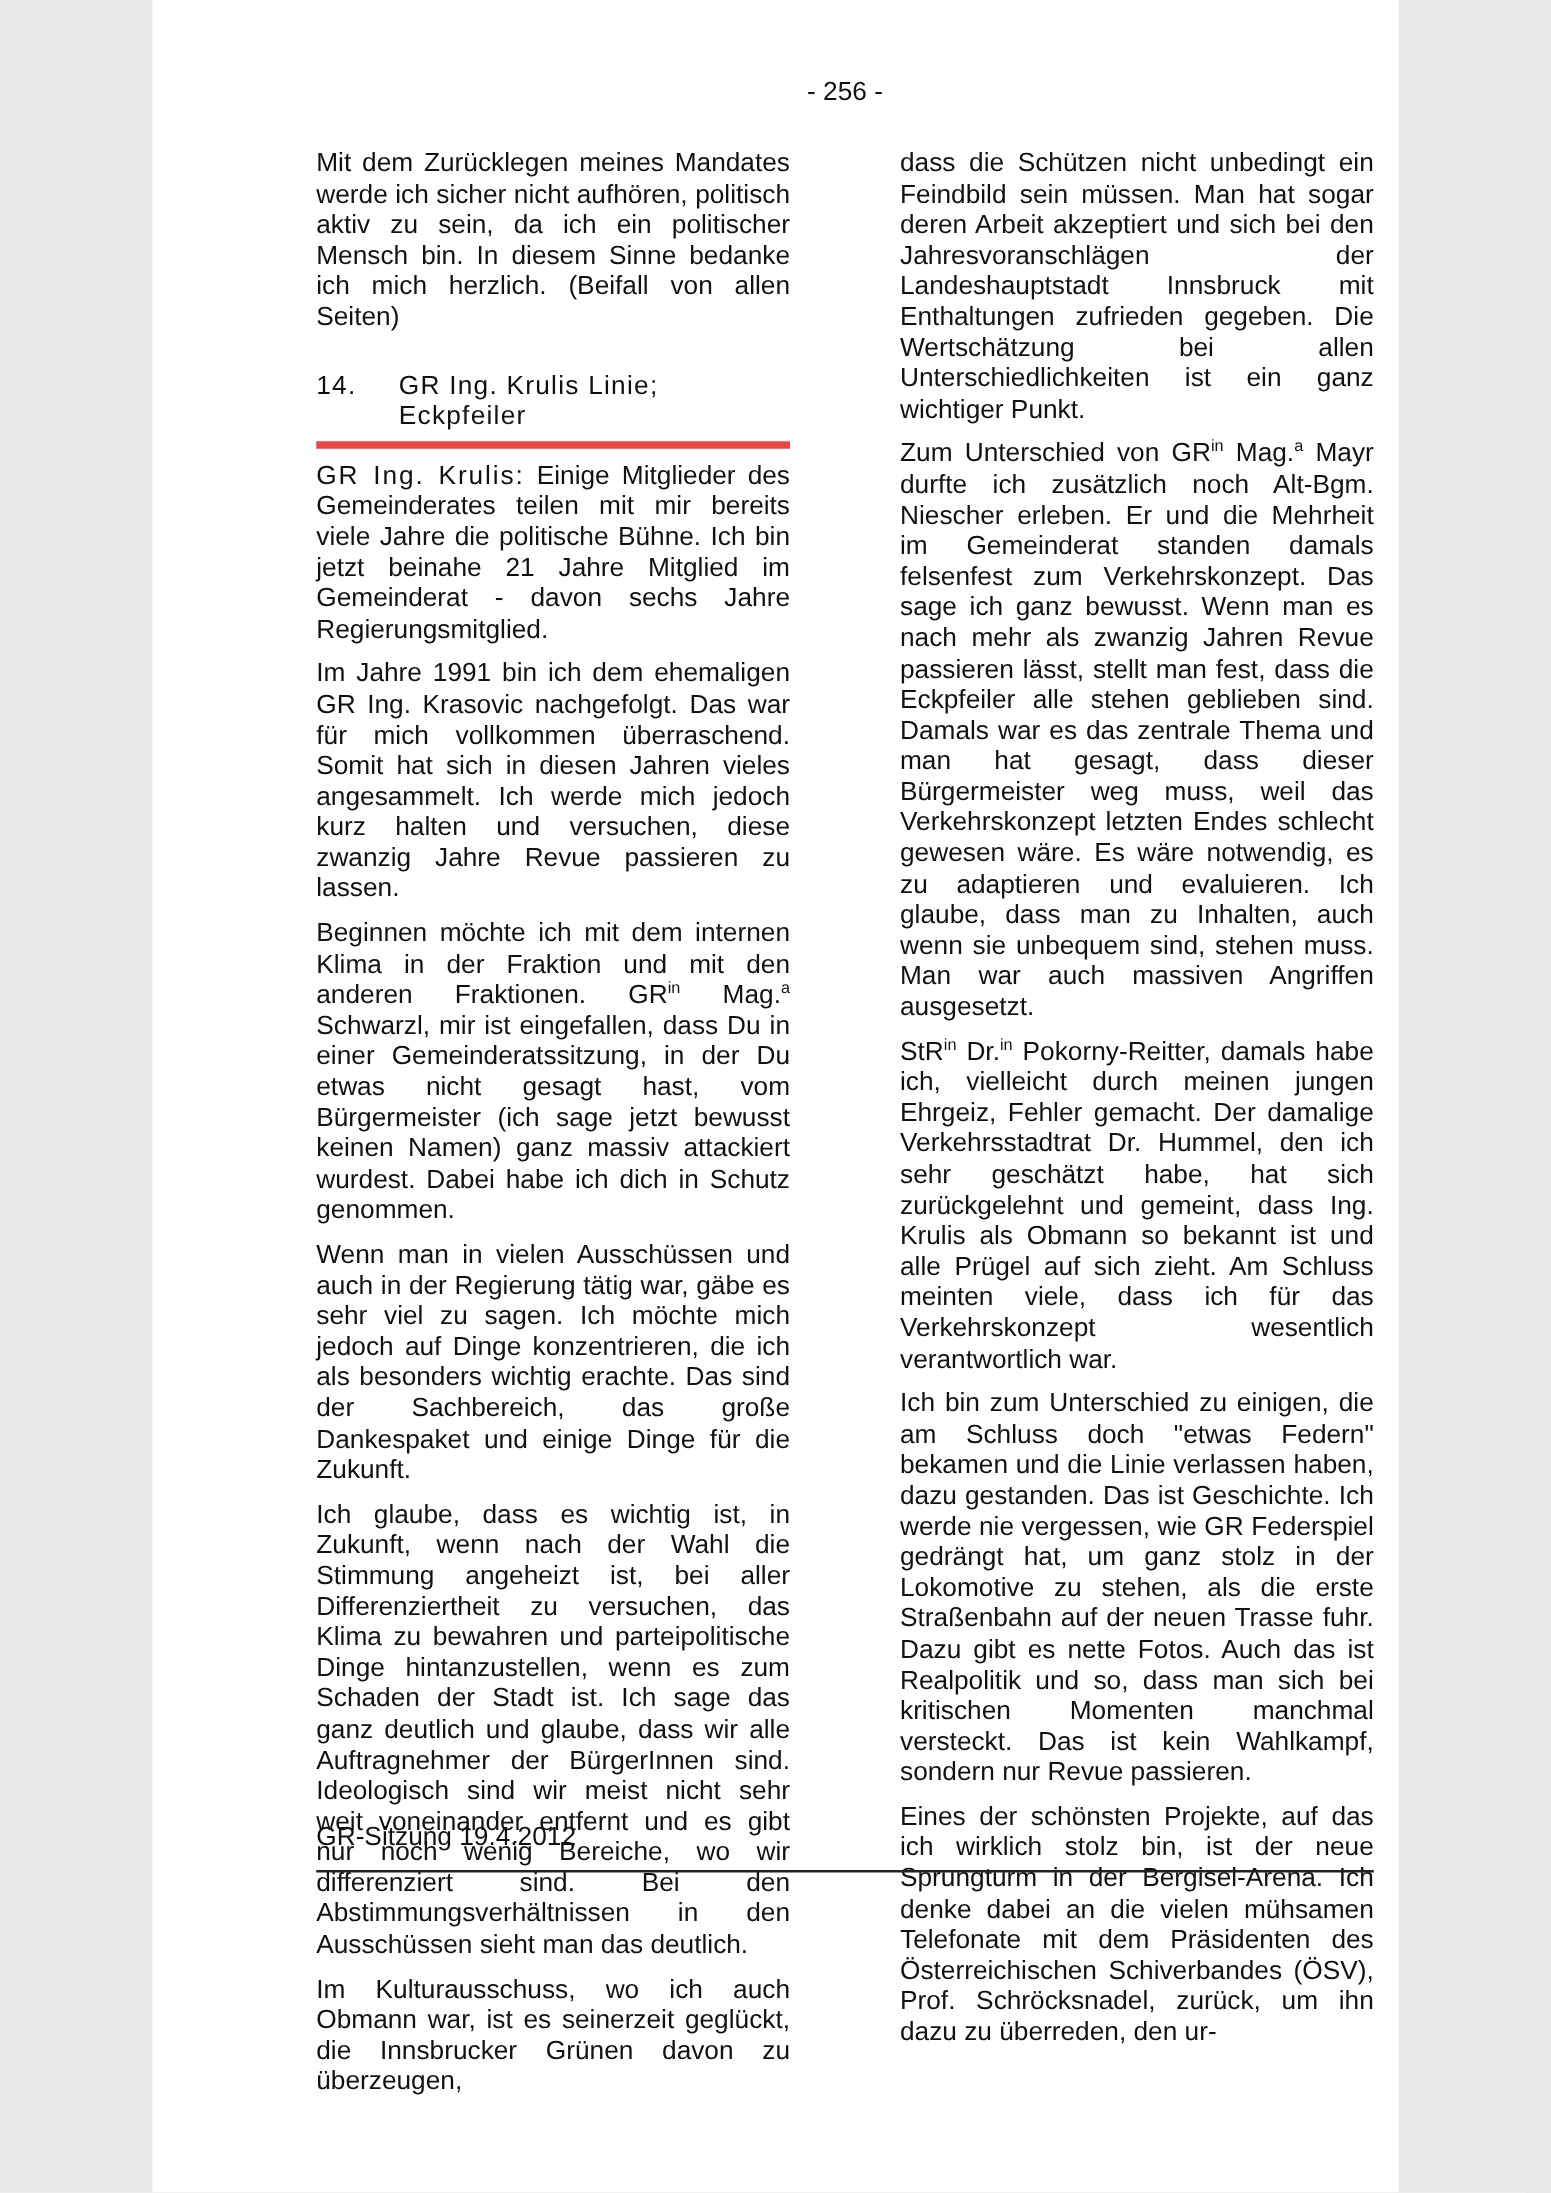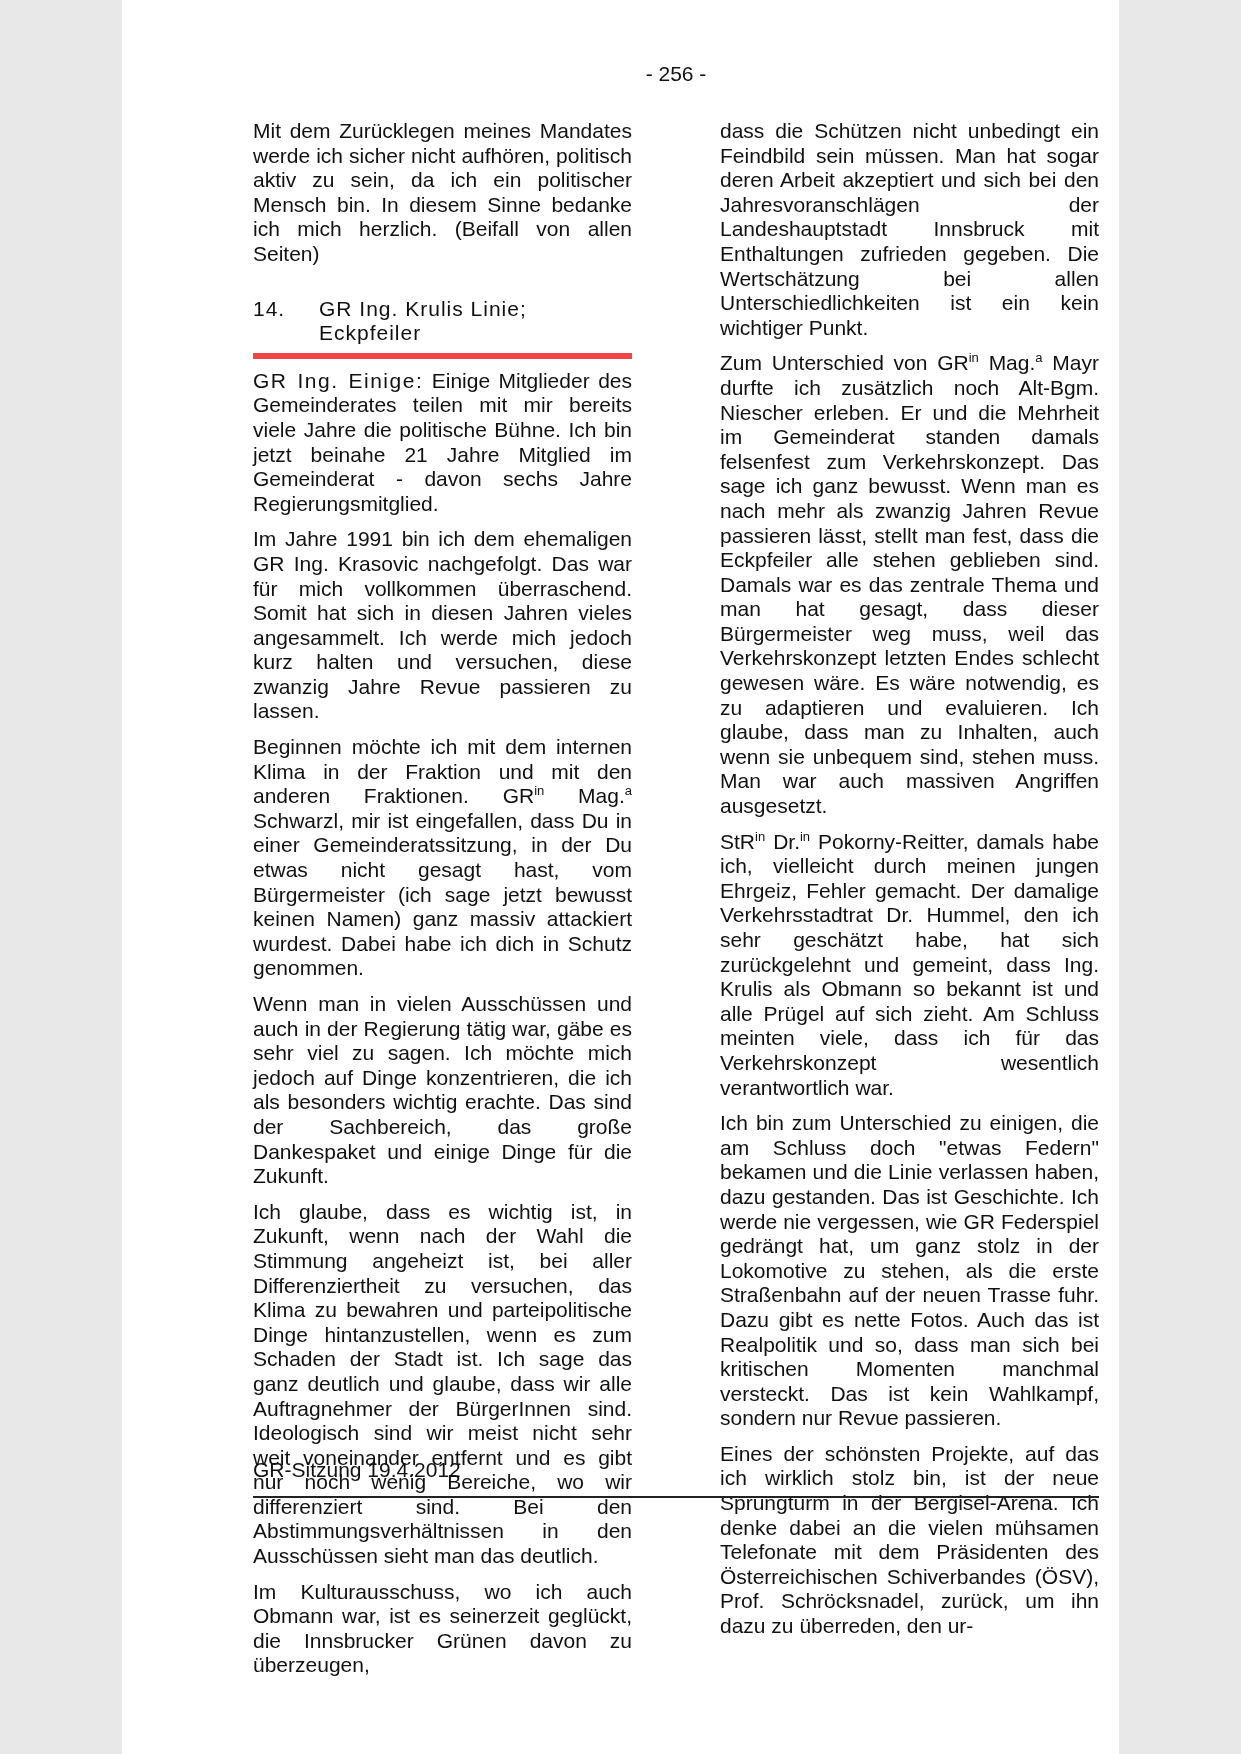--- a/index.html
+++ b/index.html
@@ -73,33 +73,33 @@
 
       <div class="heading">
         <span class="num">14.</span>
         <span>
           <span>GR Ing. Krulis Linie;</span><br>
           <span>Eckpfeiler</span>
         </span>
       </div>
 
       <p>
-        <span class="speaker">GR Ing. Einige:</span>
+        <span class="speaker">GR Ing. Krulis:</span>
         <span>Einige Mitglieder des Gemeinderates teilen mit mir bereits viele Jahre die politische Bühne. Ich bin jetzt beinahe 21 Jahre Mitglied im Gemeinderat - davon sechs Jahre Regierungsmitglied.</span>
       </p>
 
       <p>Im Jahre 1991 bin ich dem ehemaligen GR Ing. Krasovic nachgefolgt. Das war für mich vollkommen überraschend. Somit hat sich in diesen Jahren vieles angesammelt. Ich werde mich jedoch kurz halten und versuchen, diese zwanzig Jahre Revue passieren zu lassen.</p>
       <p>Beginnen möchte ich mit dem internen Klima in der Fraktion und mit den anderen Fraktionen. GR<sup>in</sup> Mag.<sup>a</sup> Schwarzl, mir ist eingefallen, dass Du in einer Gemeinderatssitzung, in der Du etwas nicht gesagt hast, vom Bürgermeister (ich sage jetzt bewusst keinen Namen) ganz massiv attackiert wurdest. Dabei habe ich dich in Schutz genommen.</p>
       <p>Wenn man in vielen Ausschüssen und auch in der Regierung tätig war, gäbe es sehr viel zu sagen. Ich möchte mich jedoch auf Dinge konzentrieren, die ich als besonders wichtig erachte. Das sind der Sachbereich, das große Dankespaket und einige Dinge für die Zukunft.</p>
       <p>Ich glaube, dass es wichtig ist, in Zukunft, wenn nach der Wahl die Stimmung angeheizt ist, bei aller Differenziertheit zu versuchen, das Klima zu bewahren und parteipolitische Dinge hintanzustellen, wenn es zum Schaden der Stadt ist. Ich sage das ganz deutlich und glaube, dass wir alle Auftragnehmer der BürgerInnen sind. Ideologisch sind wir meist nicht sehr weit voneinander entfernt und es gibt nur noch wenig Bereiche, wo wir differenziert sind. Bei den Abstimmungsverhältnissen in den Ausschüssen sieht man das deutlich.</p>
       <p>Im Kulturausschuss, wo ich auch Obmann war, ist es seinerzeit geglückt, die Innsbrucker Grünen davon zu überzeugen,</p>
     </div>
 
     <div class="col">
-      <p>dass die Schützen nicht unbedingt ein Feindbild sein müssen. Man hat sogar deren Arbeit akzeptiert und sich bei den Jahresvoranschlägen der Landeshauptstadt Innsbruck mit Enthaltungen zufrieden gegeben. Die Wertschätzung bei allen Unterschiedlichkeiten ist ein kein wichtiger Punkt.</p>
+      <p>dass die Schützen nicht unbedingt ein Feindbild sein müssen. Man hat sogar deren Arbeit akzeptiert und sich bei den Jahresvoranschlägen der Landeshauptstadt Innsbruck mit Enthaltungen zufrieden gegeben. Die Wertschätzung bei allen Unterschiedlichkeiten ist ein ganz wichtiger Punkt.</p>
       <p>Zum Unterschied von GR<sup>in</sup> Mag.<sup>a</sup> Mayr durfte ich zusätzlich noch Alt-Bgm. Niescher erleben. Er und die Mehrheit im Gemeinderat standen damals felsenfest zum Verkehrskonzept. Das sage ich ganz bewusst. Wenn man es nach mehr als zwanzig Jahren Revue passieren lässt, stellt man fest, dass die Eckpfeiler alle stehen geblieben sind. Damals war es das zentrale Thema und man hat gesagt, dass dieser Bürgermeister weg muss, weil das Verkehrskonzept letzten Endes schlecht gewesen wäre. Es wäre notwendig, es zu adaptieren und evaluieren. Ich glaube, dass man zu Inhalten, auch wenn sie unbequem sind, stehen muss. Man war auch massiven Angriffen ausgesetzt.</p>
       <p>StR<sup>in</sup> Dr.<sup>in</sup> Pokorny-Reitter, damals habe ich, vielleicht durch meinen jungen Ehrgeiz, Fehler gemacht. Der damalige Verkehrsstadtrat Dr. Hummel, den ich sehr geschätzt habe, hat sich zurückgelehnt und gemeint, dass Ing. Krulis als Obmann so bekannt ist und alle Prügel auf sich zieht. Am Schluss meinten viele, dass ich für das Verkehrskonzept wesentlich verantwortlich war.</p>
       <p>Ich bin zum Unterschied zu einigen, die am Schluss doch "etwas Federn" bekamen und die Linie verlassen haben, dazu gestanden. Das ist Geschichte. Ich werde nie vergessen, wie GR Federspiel gedrängt hat, um ganz stolz in der Lokomotive zu stehen, als die erste Straßenbahn auf der neuen Trasse fuhr. Dazu gibt es nette Fotos. Auch das ist Realpolitik und so, dass man sich bei kritischen Momenten manchmal versteckt. Das ist kein Wahlkampf, sondern nur Revue passieren.</p>
       <p>Eines der schönsten Projekte, auf das ich wirklich stolz bin, ist der neue Sprungturm in der Bergisel-Arena. Ich denke dabei an die vielen mühsamen Telefonate mit dem Präsidenten des Österreichischen Schiverbandes (ÖSV), Prof. Schröcksnadel, zurück, um ihn dazu zu überreden, den ur-</p>
     </div>
 
   </div>
 
   <div class="footer-rule"></div>
   <div class="footer-text">GR-Sitzung 19.4.2012</div>

